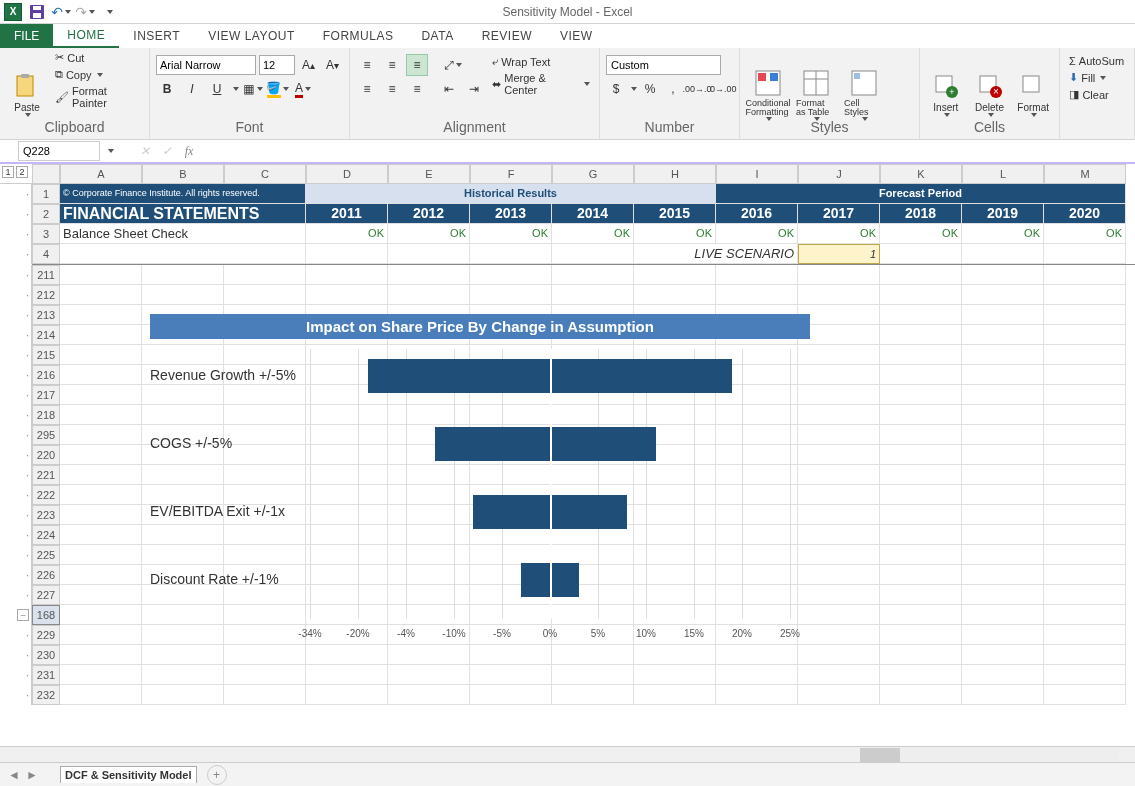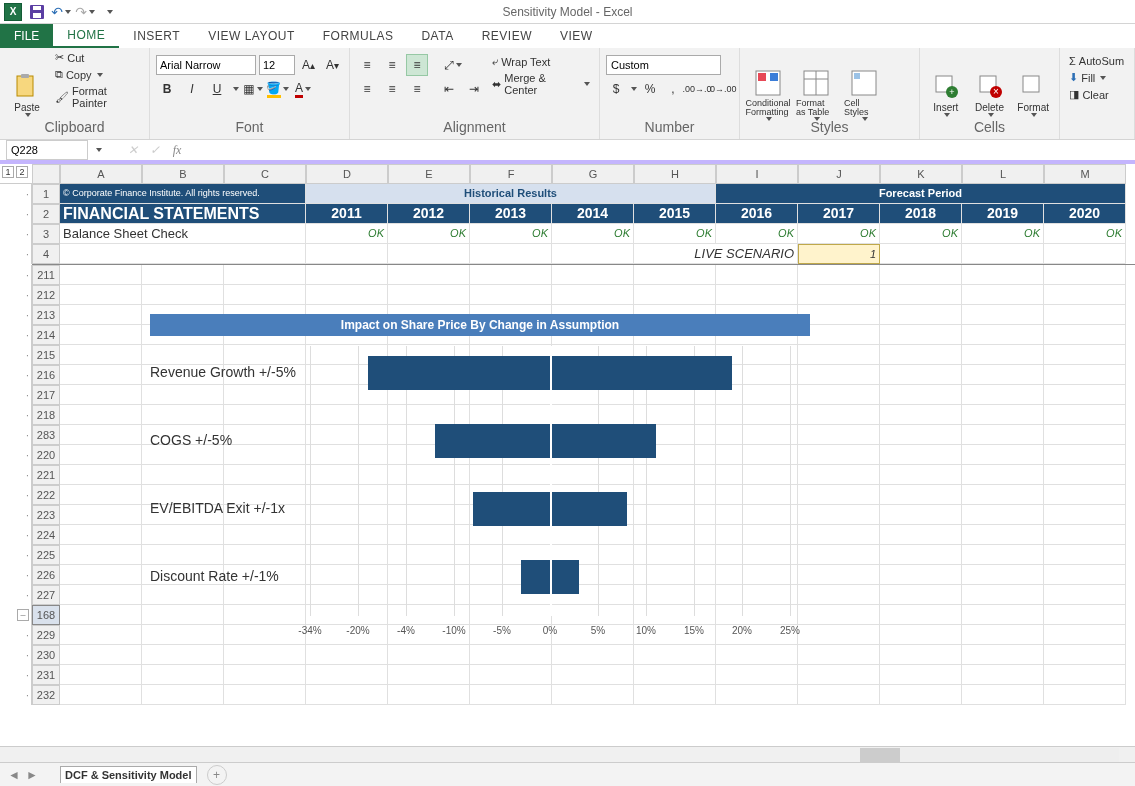--- a/index.html
+++ b/index.html
@@ -21,37 +21,37 @@
 .ribbon-btn-big .icon { width: 28px; height: 28px; margin-bottom: 2px; }
 .ribbon-stack { display: flex; flex-direction: column; gap: 2px; }
 .ribbon-row { display: flex; align-items: center; gap: 3px; height: 22px; }
 .ribbon-small { display: flex; align-items: center; gap: 3px; font-size: 11px; cursor: pointer; padding: 1px 3px; }
 .dd { width: 0; height: 0; border-left: 3px solid transparent; border-right: 3px solid transparent; border-top: 4px solid #555; display: inline-block; margin-left: 2px; }
 .font-name { border: 1px solid #aaa; background: #fff; height: 20px; padding: 1px 3px; font-size: 11px; width: 100px; }
 .font-size { border: 1px solid #aaa; background: #fff; height: 20px; padding: 1px 3px; font-size: 11px; width: 36px; }
 .fmt-btn { width: 22px; height: 22px; display: flex; align-items: center; justify-content: center; cursor: pointer; font-size: 12px; }
 .fmt-btn.active { background: #cde6d4; border: 1px solid #96c8a4; }
 .number-format { border: 1px solid #aaa; background: #fff; height: 20px; padding: 1px 4px; font-size: 11px; width: 115px; }
-.formula-bar { display: flex; align-items: center; height: 24px; border-bottom: 4px solid #c4b5fd; background: #fff; }
+.formula-bar { display: flex; align-items: center; height: 24px; border-bottom: 2px solid #c4b5fd; background: #fff; padding-left: 12px; }
 .name-box { border: 1px solid #ccc; height: 20px; width: 82px; margin: 0 6px; font-size: 11px; padding: 1px 4px; }
 .fx-btn { width: 22px; height: 22px; color: #888; display: flex; align-items: center; justify-content: center; font-style: italic; font-family: "Times New Roman", serif; }
 .grid-area { position: relative; }
 .outline-gutter { width: 32px; background: #fff; }
 .col-headers { display: flex; height: 20px; }
 .corner { width: 60px; border: 1px solid #ccc; background: #f0f0f0; }
 .col-h { border: 1px solid #ccc; background: #f0f0f0; text-align: center; font-size: 11px; color: #555; line-height: 18px; flex: 0 0 82px; }
 .row { display: flex; height: 20px; }
 .row-h { width: 28px; border: 1px solid #ccc; background: #f0f0f0; text-align: center; font-size: 11px; color: #555; line-height: 18px; }
 .row-h.sel { background: #d9e1ec; border: 1px solid #888; }
 .cell { border-right: 1px solid #e0e0e0; border-bottom: 1px solid #e0e0e0; flex: 0 0 82px; font-size: 11px; padding: 1px 3px; line-height: 17px; }
 .dark-header { background: #1f4e79; color: #fff; font-weight: bold; }
 .light-header { background: #d6e0ee; color: #1f4e79; font-weight: bold; text-align: center; }
-.ok { color: #2e7d32; font-style: italic; text-align: right; font-family: "Arial Narrow", Arial, sans-serif; }
+.ok { color: #2e7d32; text-align: right; font-family: "Arial Narrow", Arial, sans-serif; }
 .chart-container { position: absolute; left: 150px; top: 130px; width: 660px; height: 340px; }
-.chart-title { background: #4a7ebb; color: #fff; text-align: center; padding: 4px 0; font-weight: bold; font-size: 12px; font-family: "Arial Narrow", Arial, sans-serif; }
+.chart-title { background: #4a7ebb; color: #fff; text-align: center; padding: 4px 0; font-weight: bold; font-size: 15px; font-family: "Arial Narrow", Arial, sans-serif; }
 .chart-plot { position: relative; height: 290px; margin-top: 10px; }
 .chart-bar { position: absolute; height: 34px; background: #1f4e79; }
 .chart-ylabel { position: absolute; font-size: 14px; color: #333; width: 150px; font-family: "Arial Narrow", Arial, sans-serif; }
 .chart-xtick { font-size: 10px; color: #555; text-align: center; flex: 1; font-family: "Arial Narrow", Arial, sans-serif; }
 .chart-gridline { position: absolute; top: 0; bottom: 20px; width: 1px; background: #ddd; }
 .sheet-tabs { position: fixed; bottom: 0; left: 0; right: 0; height: 24px; border-top: 1px solid #ccc; background: #f3f3f3; display: flex; align-items: center; }
 .sheet-nav { width: 60px; display: flex; gap: 6px; padding-left: 8px; color: #888; }
 .sheet-tab { background: #fff; border: 1px solid #aaa; border-bottom: none; padding: 2px 4px; font-size: 11px; font-weight: bold; cursor: pointer; }
 .add-sheet { width: 20px; height: 20px; border: 1px solid #ccc; border-radius: 50%; display: flex; align-items: center; justify-content: center; margin-left: 10px; cursor: pointer; color: #888; }
 .outline-row-gutter { width: 32px; border-right: 1px solid #ccc; display: flex; align-items: center; justify-content: flex-end; padding-right: 2px; font-size: 10px; color: #888; }
@@ -526,21 +526,21 @@
         <div class="cell "></div>
         <div class="cell "></div>
         <div class="cell "></div>
         <div class="cell "></div>
         <div class="cell "></div>
         <div class="cell "></div>
         <div class="cell "></div>
         <div class="cell "></div>
       </div>
       <div class="row">
-        <div class="row-h">283</div>
+        <div class="row-h">295</div>
         <div class="cell "></div>
         <div class="cell "></div>
         <div class="cell "></div>
         <div class="cell "></div>
         <div class="cell "></div>
         <div class="cell "></div>
         <div class="cell "></div>
         <div class="cell "></div>
         <div class="cell "></div>
         <div class="cell "></div>

